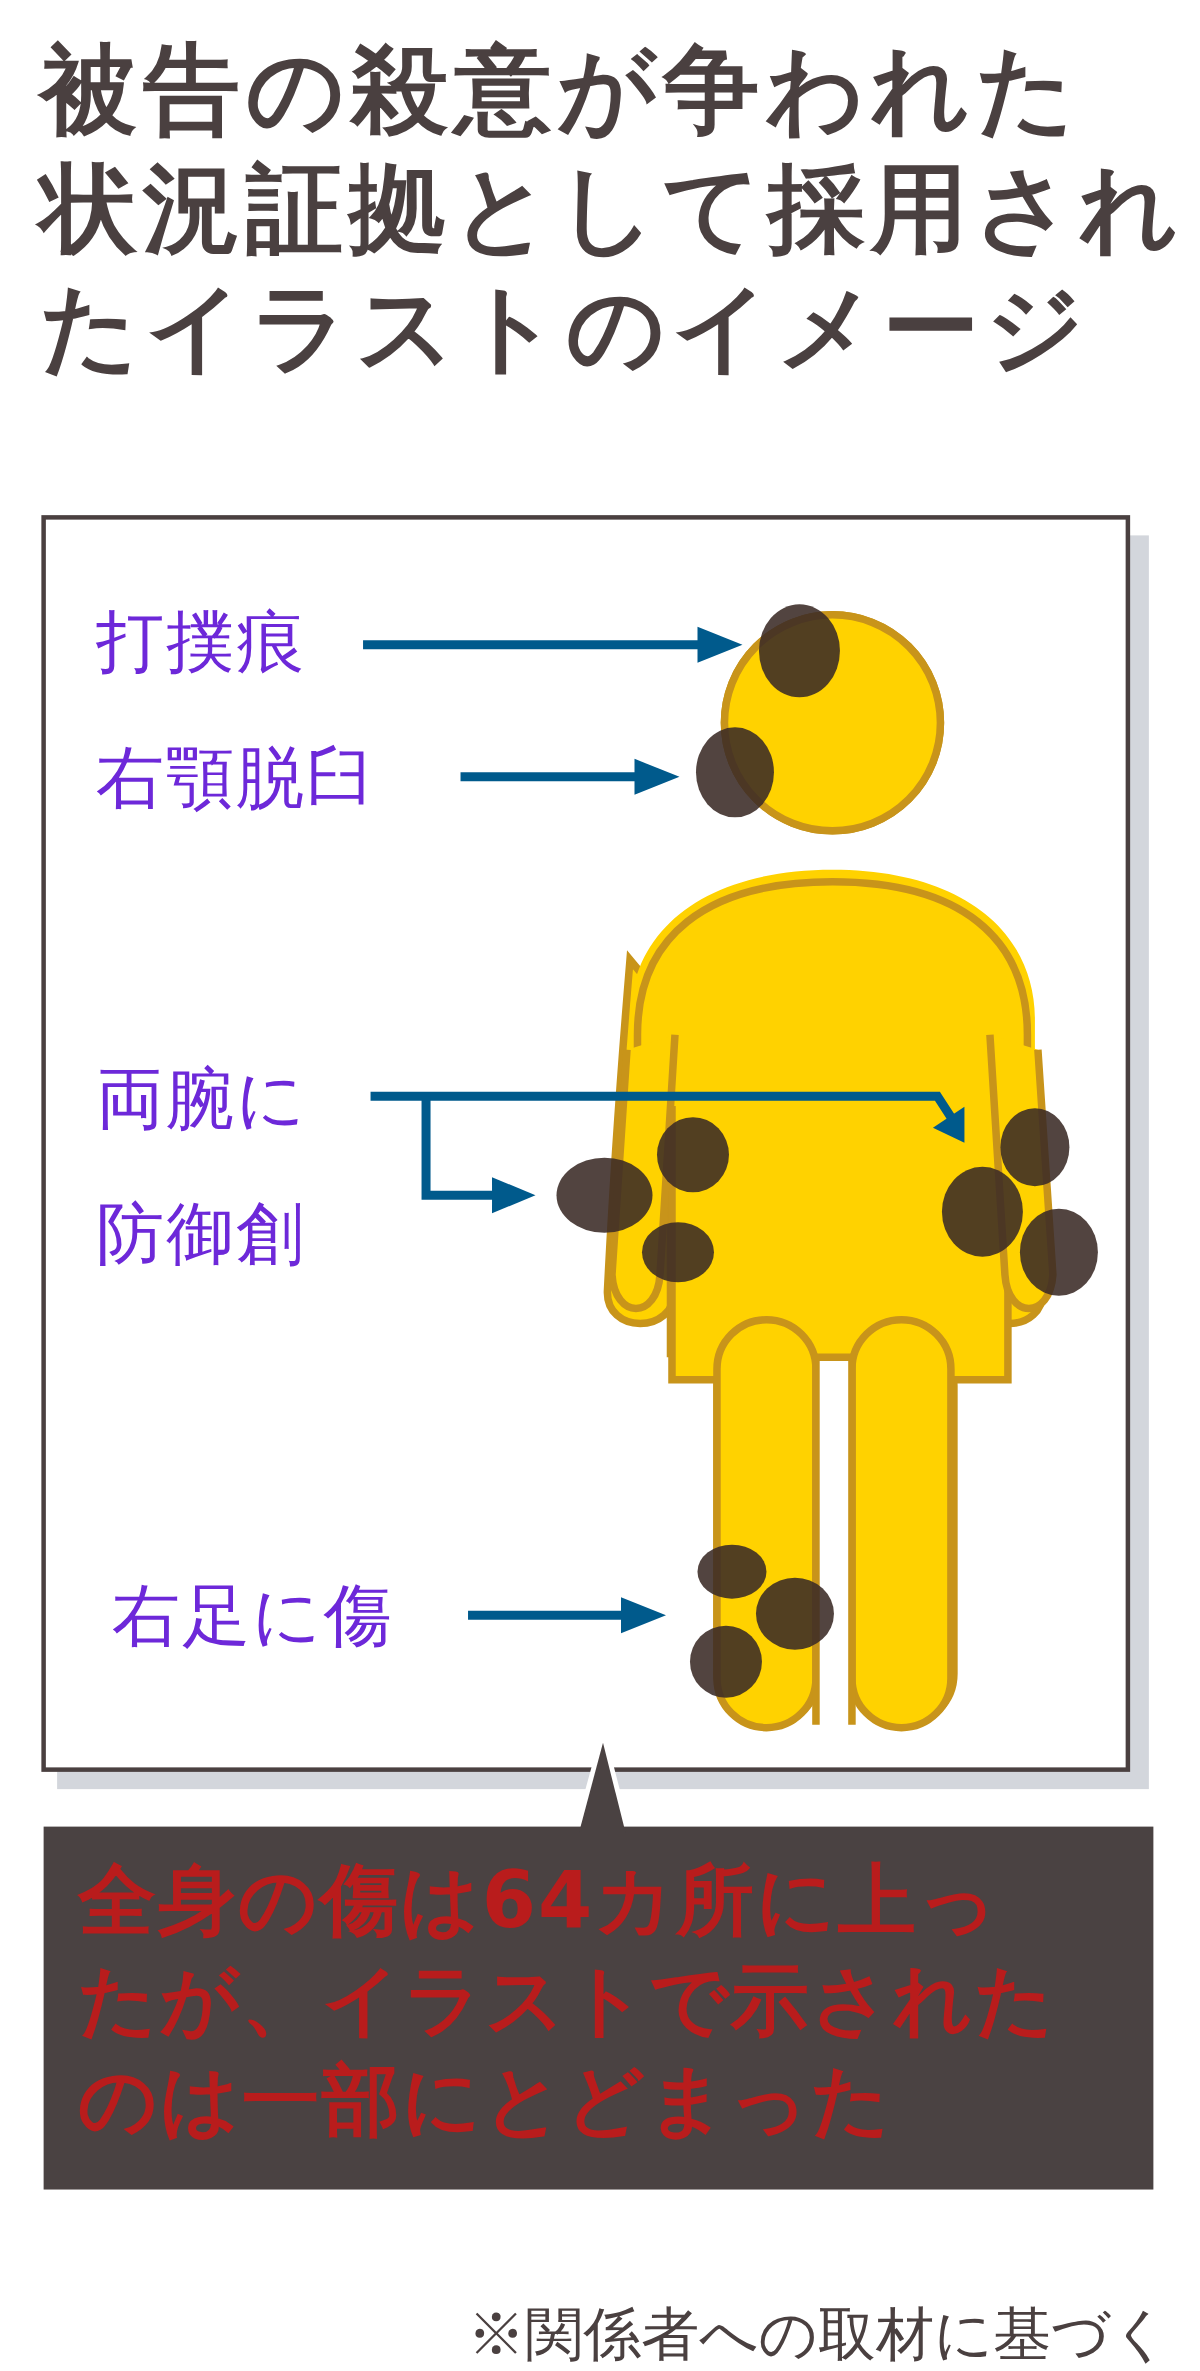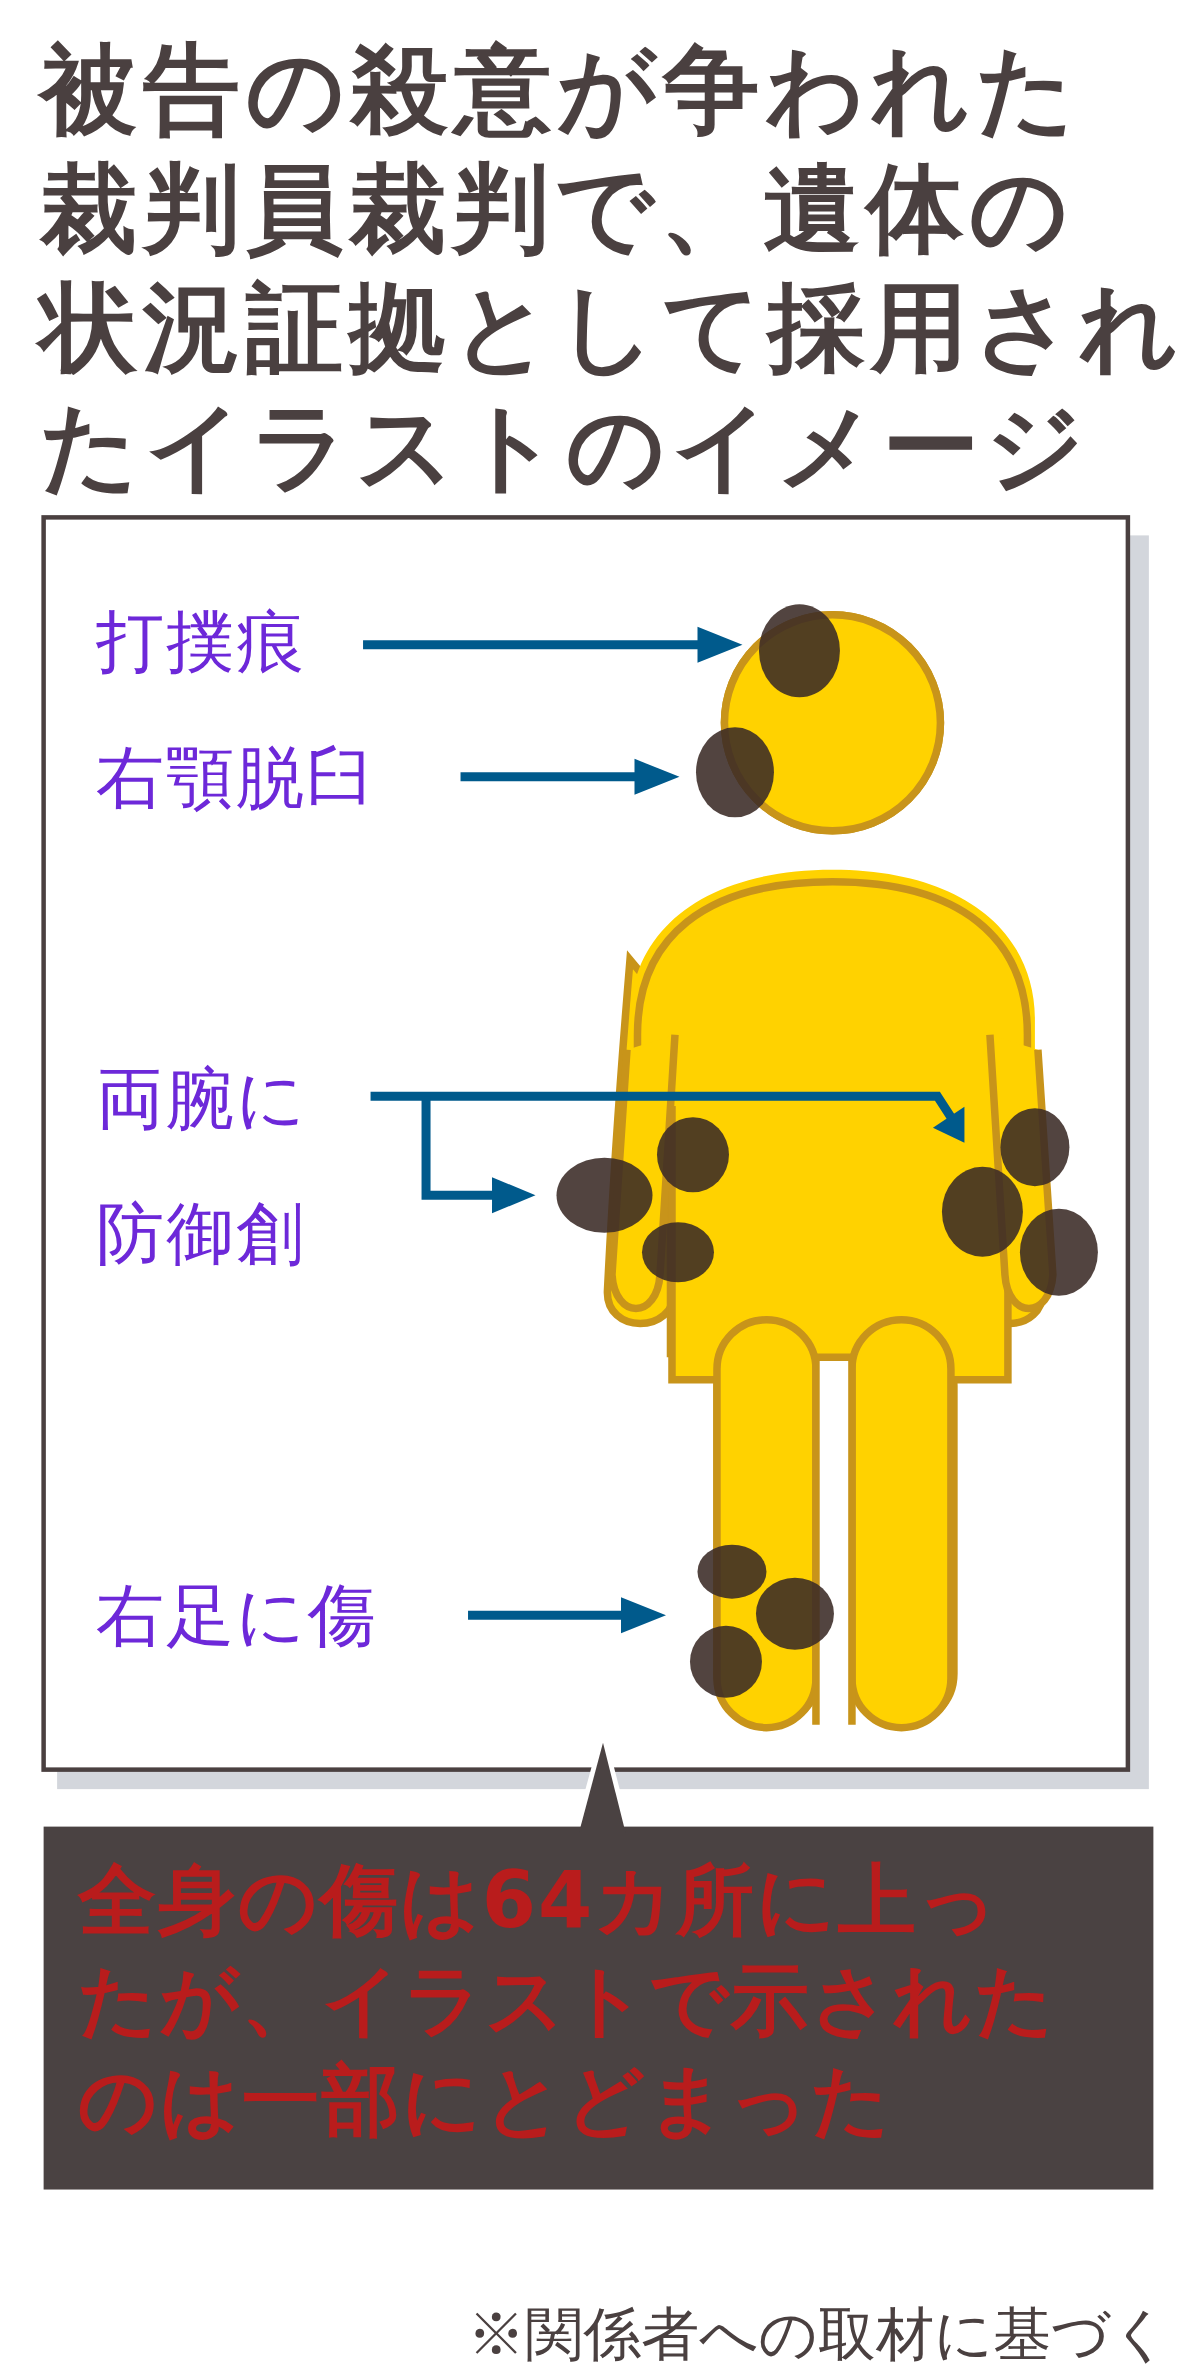--- a/index.html
+++ b/index.html
@@ -10,21 +10,20 @@
   .label{position:absolute;font-family:"DejaVu Serif",serif;font-size:68px;line-height:84px;color:#6d28d9;white-space:nowrap;letter-spacing:2px;}
   .callout-text{position:absolute;left:78px;top:1850px;width:1080px;font-family:"DejaVu Sans",sans-serif;font-weight:bold;font-size:78px;line-height:100px;color:#b91c1c;letter-spacing:2px;}
   .callout-text span{display:block;white-space:nowrap;}
   .footnote{position:absolute;right:30px;top:2265px;font-family:"DejaVu Serif",serif;font-size:58px;line-height:84px;color:#4a4040;white-space:nowrap;margin-top:27px;}
 </style>
 </head>
 <body>
 
 <h1 class="title">
   <span>被告の殺意が争われた</span>
-  <span>裁判員裁判で、遺体の</span>
   <span>状況証拠として採用され</span>
   <span>たイラストのイメージ</span>
 </h1>
 
 <svg class="figure-svg" viewBox="0 0 800 1581">
 
   <rect x="38" y="357" width="728" height="836" fill="#d3d6dc"></rect>
 
   <rect x="29" y="345" width="723" height="835" fill="#ffffff" stroke="#4a4040" stroke-width="3"></rect>
 
@@ -82,21 +81,21 @@
 
   <polygon points="385,1220 418,1220 402,1158" fill="#4a4242" stroke="#ffffff" stroke-width="4"></polygon>
   <rect x="29" y="1218" width="740" height="242" fill="#4a4242"></rect>
   <polygon points="386,1222 417,1222 402,1162" fill="#4a4242"></polygon>
 </svg>
 
 <div class="label" style="left:96px;top:600px;">打撲痕</div>
 <div class="label" style="left:96px;top:736px;">右顎脱臼</div>
 <div class="label" style="left:96px;top:1057px;">両腕に</div>
 <div class="label" style="left:96px;top:1192px;">防御創</div>
-<div class="label" style="left:96px;top:1574px;">右足に傷</div>
+<div class="label" style="left:112px;top:1574px;">右足に傷</div>
 
 <div class="callout-text">
   <span>全身の傷は64カ所に上っ</span>
   <span>たが、イラストで示された</span>
   <span>のは一部にとどまった</span>
 </div>
 
 <div class="footnote">※関係者への取材に基づく</div>
 
 </body></html>

